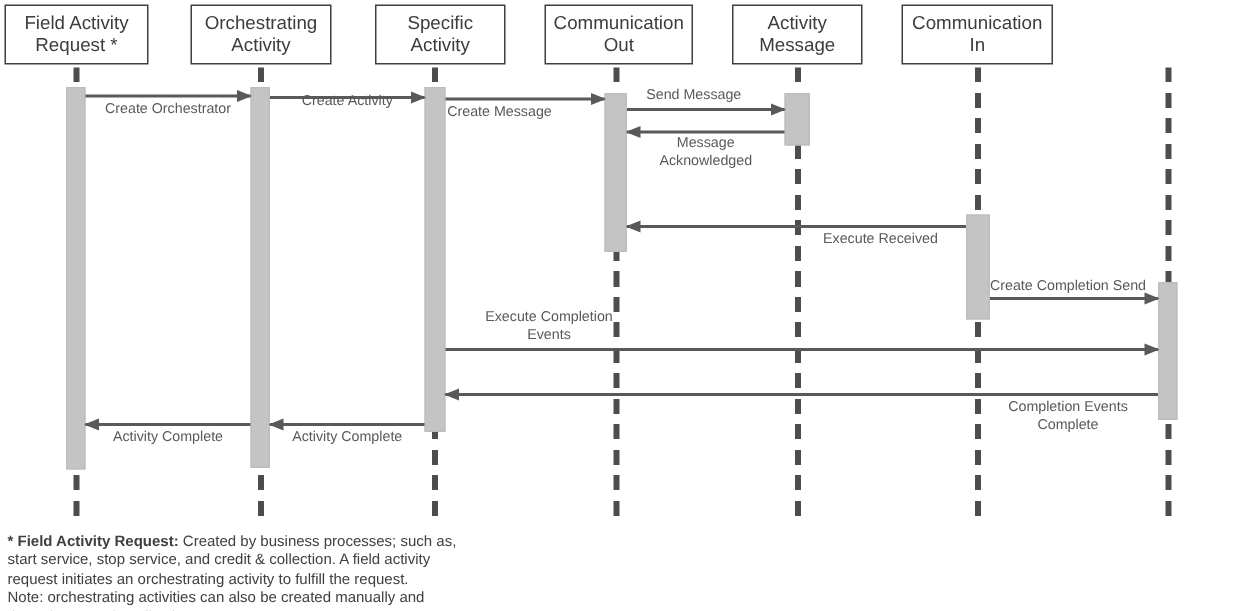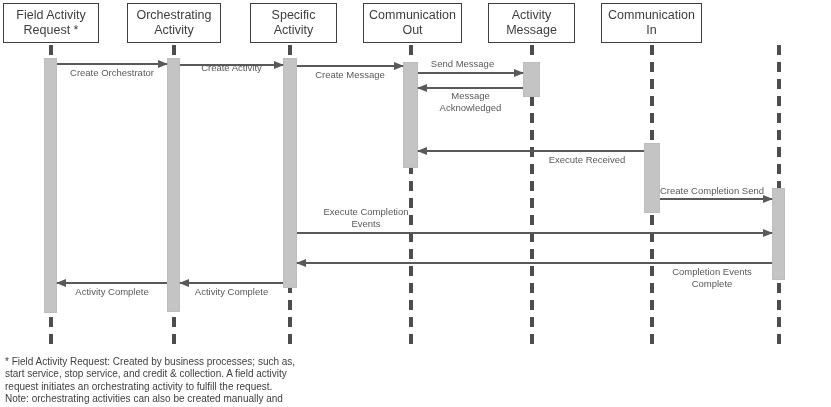--- a/index.html
+++ b/index.html
@@ -32,21 +32,21 @@
     border-right:10px solid #595959;
   }
   .msg-label{
     position:absolute;font-size:9.5px;line-height:11.5px;color:#595959;
     text-align:center;white-space:pre-line;
   }
   .footnote{
     position:absolute;left:5px;top:343px;width:410px;
     font-size:10px;line-height:12.6px;color:#404040;white-space:pre-line;
   }
-  .footnote .bold{font-weight:normal;}
+  .footnote .bold{font-weight:bold;}
   .footnote .italic{}
 </style>
 </head>
 <body>
 
 <div class="diagram">
 
   <div class="lifeline" style="left:49px"></div>
   <div class="lifeline" style="left:171.5px"></div>
   <div class="lifeline" style="left:288px"></div>
@@ -81,21 +81,21 @@
     <div class="msg-label" style="left:57px;top:67px;width:110px">Create Orchestrator</div>
   </div>
 
   <div>
     <div class="msg-line arrow-right" style="left:180px;top:64px;width:103px"></div>
     <div class="msg-label" style="left:180px;top:62px;width:103px">Create Activity</div>
   </div>
 
   <div>
     <div class="msg-line arrow-right" style="left:297px;top:65px;width:106px"></div>
-    <div class="msg-label" style="left:297px;top:69px;width:106px">Create Message</div>
+    <div class="msg-label" style="left:280px;top:69px;width:106px">Create Message</div>
   </div>
 
   <div>
     <div class="msg-line arrow-right" style="left:418px;top:72px;width:105px"></div>
     <div class="msg-label" style="left:418px;top:58px;width:89px">Send Message</div>
   </div>
 
   <div>
     <div class="msg-line arrow-left" style="left:418px;top:87px;width:105px"></div>
     <div class="msg-label" style="left:418px;top:90px;width:105px">Message

